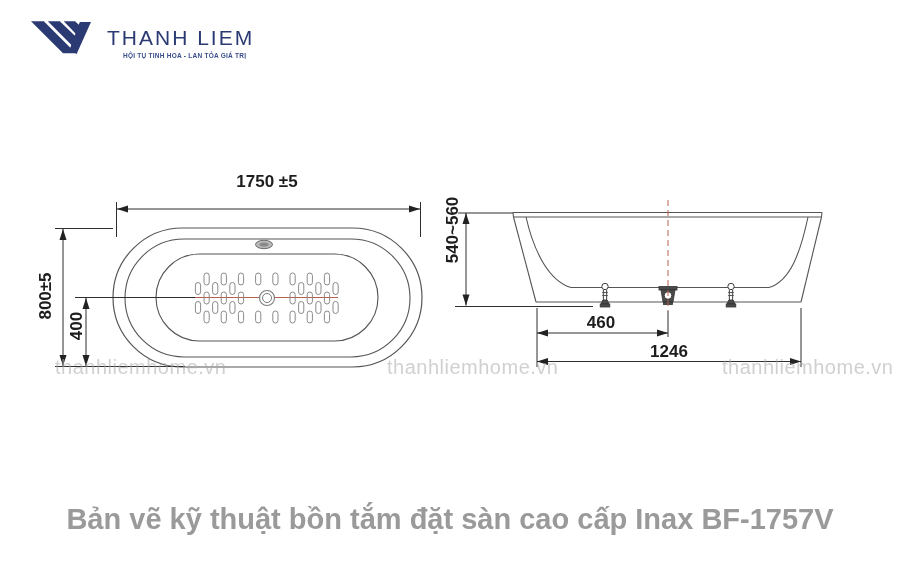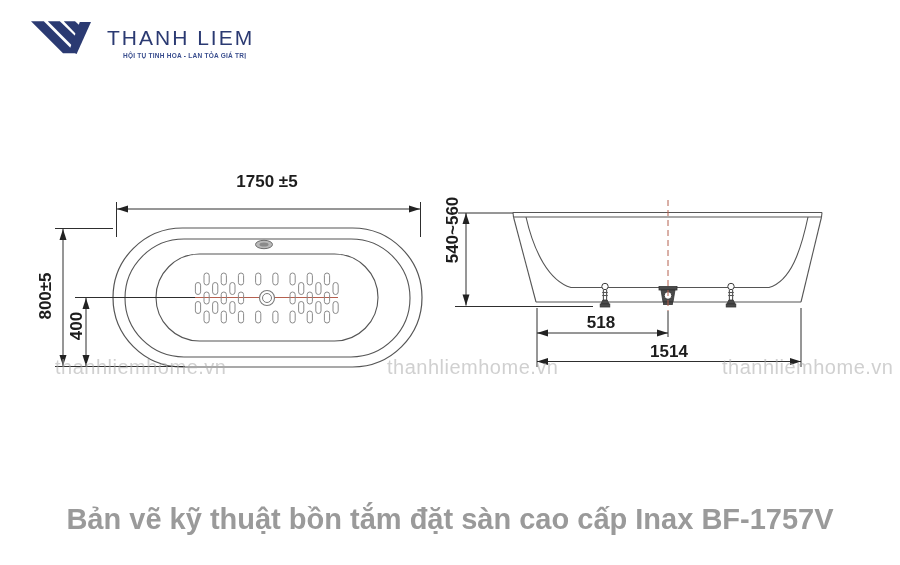--- a/index.html
+++ b/index.html
@@ -214,22 +214,22 @@
       <line x1="537" y1="361.5" x2="801" y2="361.5" class="dim"></line>
       <polygon class="arrow" points="537,361.5 548,358 548,365"></polygon>
       <polygon class="arrow" points="801,361.5 790,358 790,365"></polygon>
     </g>
   </svg>
 
   <div class="dimlabel" style="left:197px;top:172px;width:140px;">1750 ±5</div>
   <div class="dimlabel rot" style="left:-14px;top:286px;width:120px;">800±5</div>
   <div class="dimlabel rot" style="left:37px;top:316px;width:80px;">400</div>
   <div class="dimlabel rot" style="left:393px;top:220px;width:120px;">540~560</div>
-  <div class="dimlabel" style="left:551px;top:313px;width:100px;">518</div>
-  <div class="dimlabel" style="left:619px;top:342px;width:100px;">1514</div>
+  <div class="dimlabel" style="left:551px;top:313px;width:100px;">460</div>
+  <div class="dimlabel" style="left:619px;top:342px;width:100px;">1246</div>
 
   <div class="watermark" style="left:55px;">thanhliemhome.vn</div>
   <div class="watermark" style="left:387px;">thanhliemhome.vn</div>
   <div class="watermark" style="left:722px;">thanhliemhome.vn</div>
 
   <div class="caption">Bản vẽ kỹ thuật bồn tắm đặt sàn cao cấp Inax BF-1757V</div>
 
 </div>
 
 </body></html>

